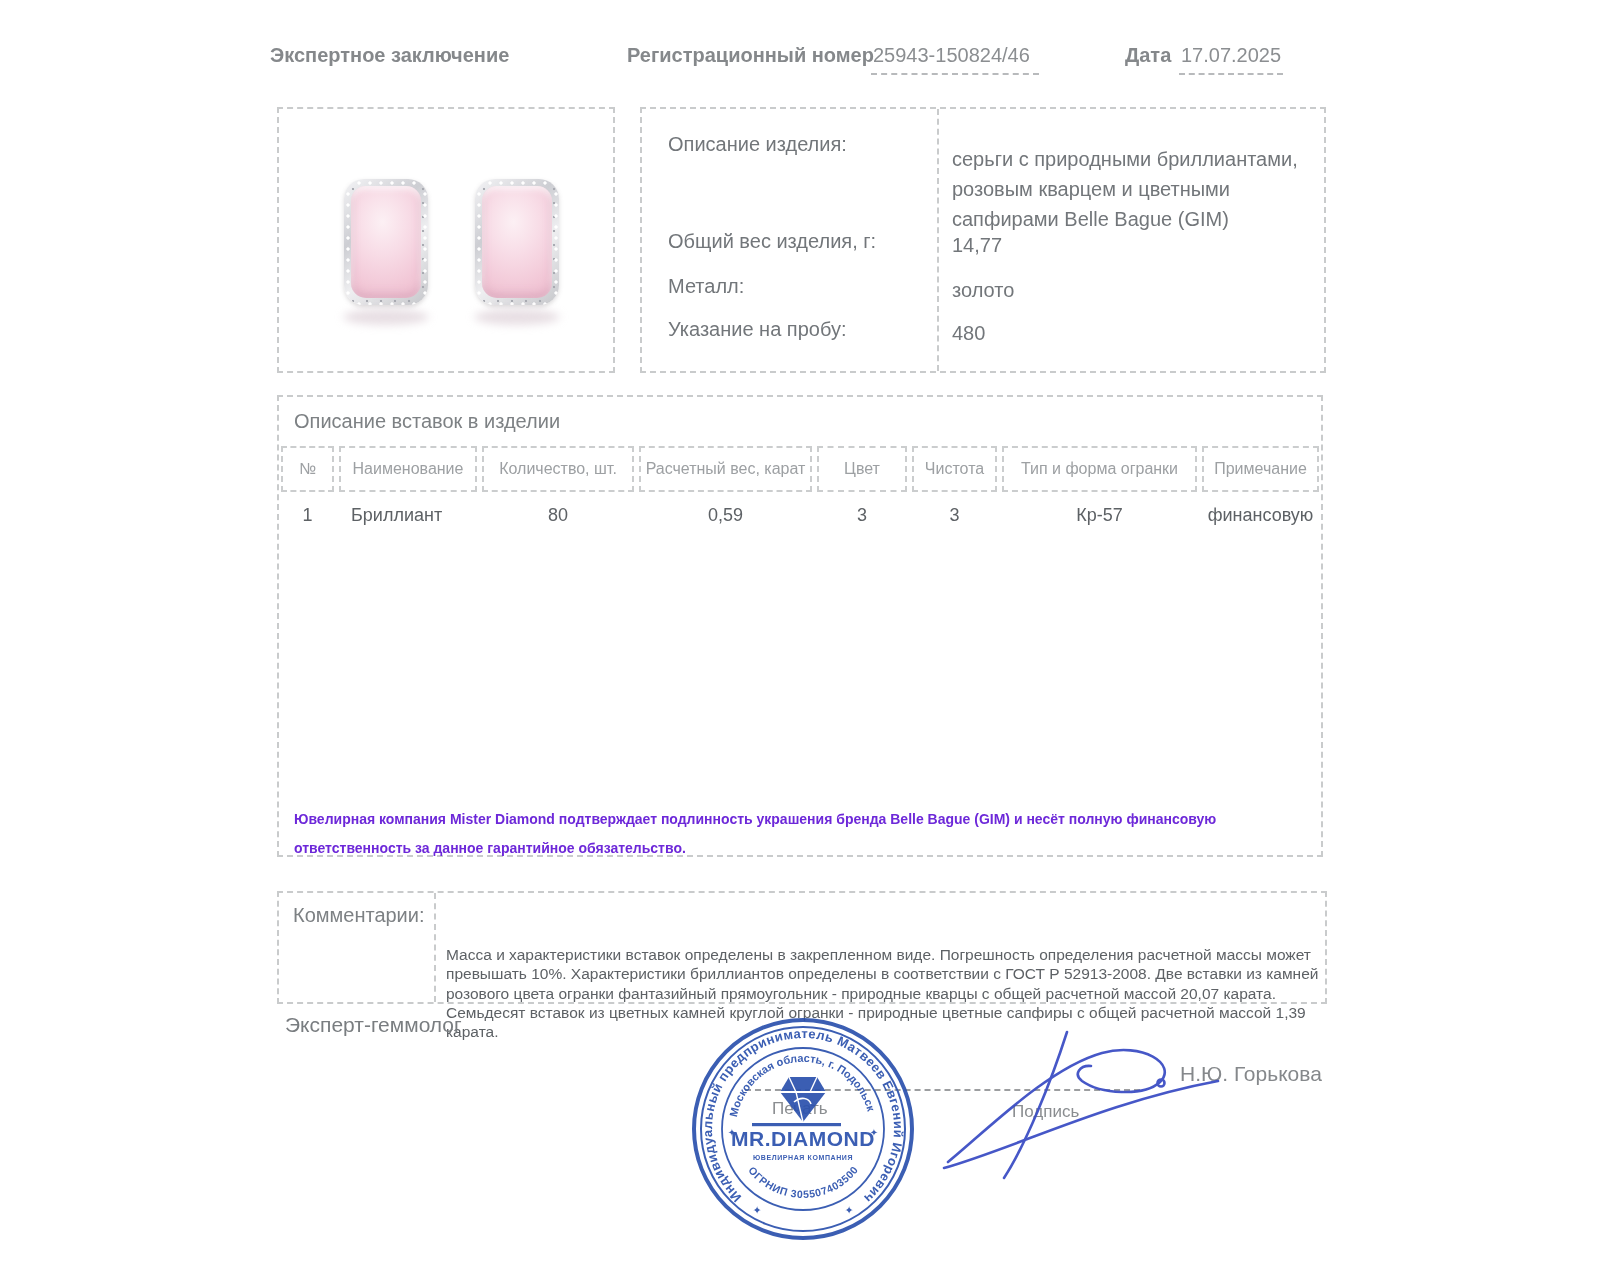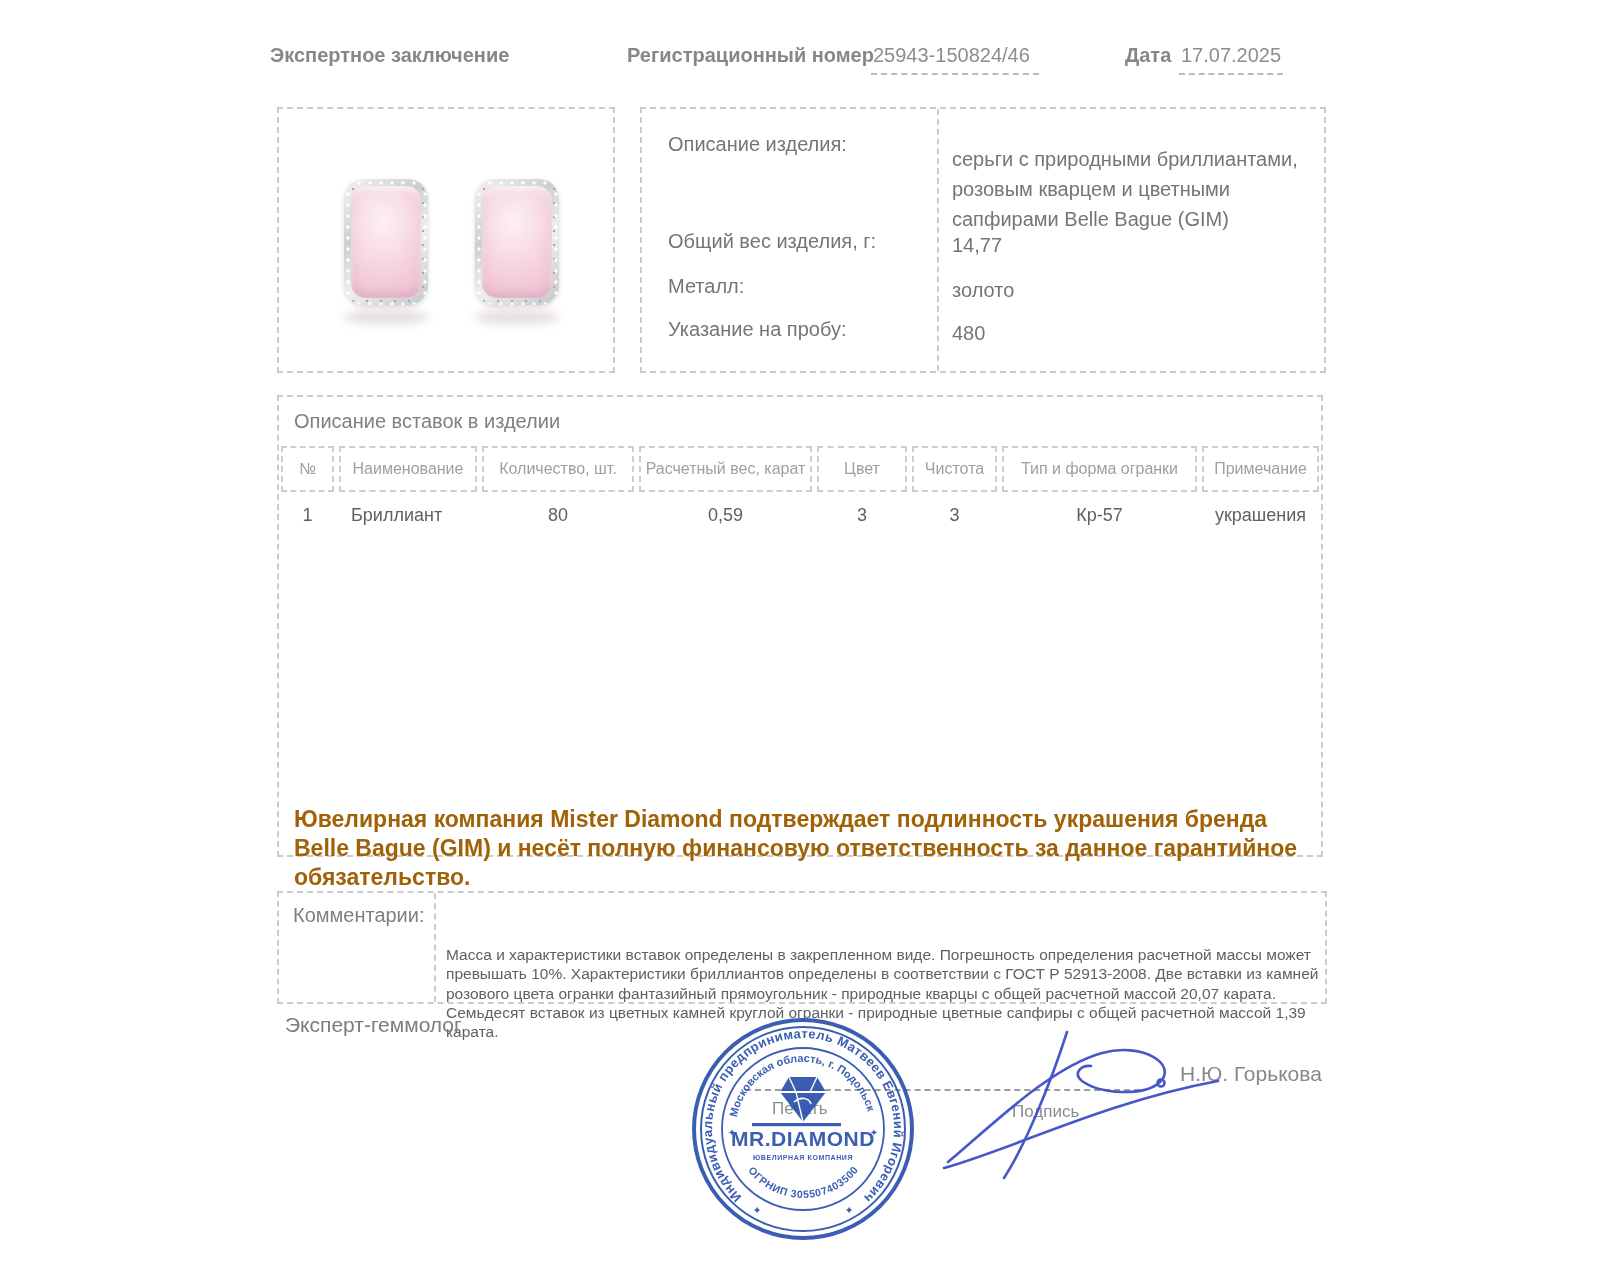--- a/index.html
+++ b/index.html
@@ -38,21 +38,21 @@
   
   .t-title { font-size:20px; color:#7d8184; }
   .t-row { display:flex; gap:5px; }
   .t-hcell { border:2px dashed #cbcdce; height:46px; display:flex; align-items:center; justify-content:center;
              font-size:16px; color:#9da0a3; white-space:nowrap; }
   .t-cell { height:36px; display:flex; align-items:center; justify-content:center;
             font-size:18px; color:#5d6165; white-space:nowrap; }
   .c0{width:53px}.c1{width:138px}.c2{width:152px}.c3{width:173px}.c4{width:90px}.c5{width:85px}.c6{width:195px}.c7{width:117px}
   .t-cell.c1 { justify-content:flex-start; padding-left:12px; }
 
-  .guarantee { font-size:23px; font-weight:bold; color:#a16207; line-height:29px; }
+  .guarantee { font-size:14px; font-weight:bold; color:#6d28d9; line-height:29px; }
 
   
   .cm-label { font-size:20px; color:#7d8184; }
   .cm-text { font-size:15.5px; color:#5d6165; line-height:19.3px;margin-top:44px; }
 
   
   .f-title { font-size:21px; color:#797d80; }
   .f-cert { font-size:17px; color:#85888b; line-height:21.5px; }
   .f-small { font-size:17px; color:#8a8d90; }
   .f-name { font-size:21px; color:#85888b; }
@@ -109,21 +109,21 @@
     </div>
 
     <div class="abs t-row" style="left:2px; top:100px;">
       <div class="t-cell c0">1</div>
       <div class="t-cell c1">Бриллиант</div>
       <div class="t-cell c2">80</div>
       <div class="t-cell c3">0,59</div>
       <div class="t-cell c4">3</div>
       <div class="t-cell c5">3</div>
       <div class="t-cell c6">Кр-57</div>
-      <div class="t-cell c7">украшения</div>
+      <div class="t-cell c7">финансовую</div>
     </div>
 
     <div class="abs guarantee" style="left:15px; top:408px; width:1012px;">Ювелирная компания Mister Diamond подтверждает подлинность украшения бренда Belle Bague (GIM) и несёт полную финансовую ответственность за данное гарантийное обязательство.</div>
   </div>
 
   <div class="abs dbox" style="left:277px; top:891px; width:1050px; height:113px;">
     <div class="vdiv abs" style="left:155px; top:0px; height:109px;"></div>
     <div class="abs cm-label" style="left:14px; top:11px;">Комментарии:</div>
     <div class="abs cm-text" style="left:167px; top:8px; width:884px;">Масса и характеристики вставок определены в закрепленном виде. Погрешность определения расчетной массы может превышать 10%. Характеристики бриллиантов определены в соответствии с ГОСТ Р 52913-2008. Две вставки из камней розового цвета огранки фантазийный прямоугольник - природные кварцы с общей расчетной массой 20,07 карата. Семьдесят вставок из цветных камней круглой огранки - природные цветные сапфиры с общей расчетной массой 1,39 карата.</div>
   </div>

